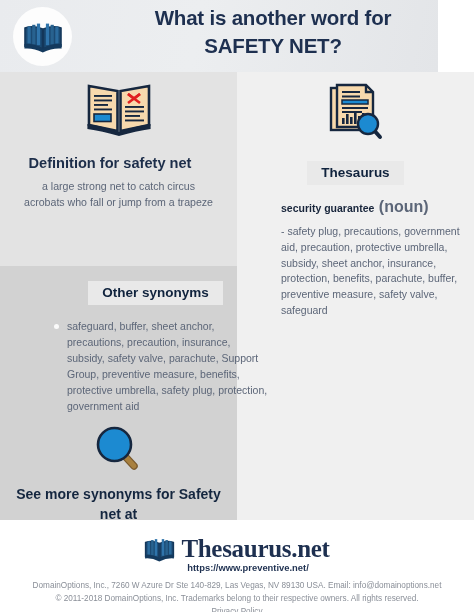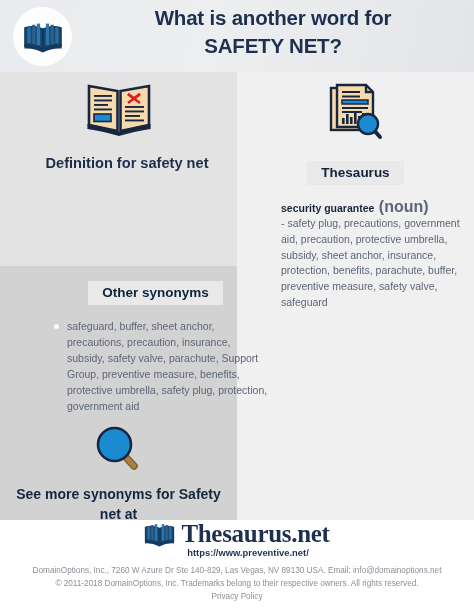--- a/index.html
+++ b/index.html
@@ -14,21 +14,21 @@
     position: relative;
     width: 474px;
     height: 612px;
     background: #ffffff;
   }
 
   
   .header {
     position: absolute;
     left: 0; top: 0;
-    width: 474px; height: 72px;
+    width: 438px; height: 72px;
     background: linear-gradient(100deg, #e9ebee 0%, #eceef0 45%, #e3e5e8 100%);
     display: flex;
     align-items: center;
   }
   .logo-badge {
     position: absolute;
     left: 13px; top: 7px;
     width: 59px; height: 59px;
     border-radius: 50%;
     background: #fdfdfd;
@@ -83,21 +83,21 @@
     font-weight: bold;
     padding: 4px 14px 5px;
     font-size: 13.5px;
   }
 
   .def-title {
     color: #1d2e4a;
     font-weight: bold;
     font-size: 14.6px;
     line-height: 1.3;
-    text-align: right;
+    text-align: left;
     margin: 0 auto;
     width: 180px;
   }
   .def-body {
     color: #5c6678;
     font-size: 10.6px;
     line-height: 1.48;
     text-align: center;
     width: 190px;
     margin: 6px auto 0;
@@ -195,36 +195,36 @@
   }
   .syn-pos {
     color: #5c6678;
     font-weight: bold;
     font-size: 16px;
   }
   .syn-desc {
     color: #5c6678;
     font-size: 10.5px;
     line-height: 1.5;
-    margin-top: 0px;
+    margin-top: 8px;
   }
 
   
   .footer {
     position: absolute;
     left: 0; top: 520px;
     width: 474px; height: 92px;
     background: #ffffff;
   }
   .footer-brand {
     display: flex;
     align-items: center;
     justify-content: center;
     gap: 6px;
-    padding-top: 0;
+    padding-top: 15px;
   }
   .footer-brand-name {
     color: #1e3050;
     font-family: "Liberation Serif", serif;
     font-weight: bold;
     font-size: 25px;
     letter-spacing: -0.3px;
   }
   .footer-url {
     text-align: center;
@@ -292,20 +292,21 @@
             <rect x="39" y="35" width="15" height="1.9"></rect>
             <rect x="39" y="39.5" width="19" height="1.9"></rect>
           </g>
           <path d="M42 14 L54 23 M54 14 L42 23" stroke="#e02020" stroke-width="2.6" fill="none"></path>
           <path d="M42 14 L48 18.5 L54 14" stroke="#e02020" stroke-width="2.6" fill="none"></path>
           <path d="M1.4 44 Q16 46 33 52 Q50 46 64.6 44 L64.6 49 Q50 51 33 56 Q16 51 1.4 49 Z" fill="#16273f"></path>
         </svg>
       </span>
     </div>
     <div class="def-title" style="margin-top:14px">Definition for safety net</div>
+    <div class="def-body">a large strong net to catch circus acrobats who fall or jump from a trapeze</div>
   </div>
 
   <div class="block-other">
     <span class="pill">Other synonyms</span>
     <ul class="other-list">
       <li>safeguard, buffer, sheet anchor, precautions, precaution, insurance, subsidy, safety valve, parachute, Support Group, preventive measure, benefits, protective umbrella, safety plug, protection, government aid</li>
     </ul>
   </div>
 
   <div class="block-seemore">

